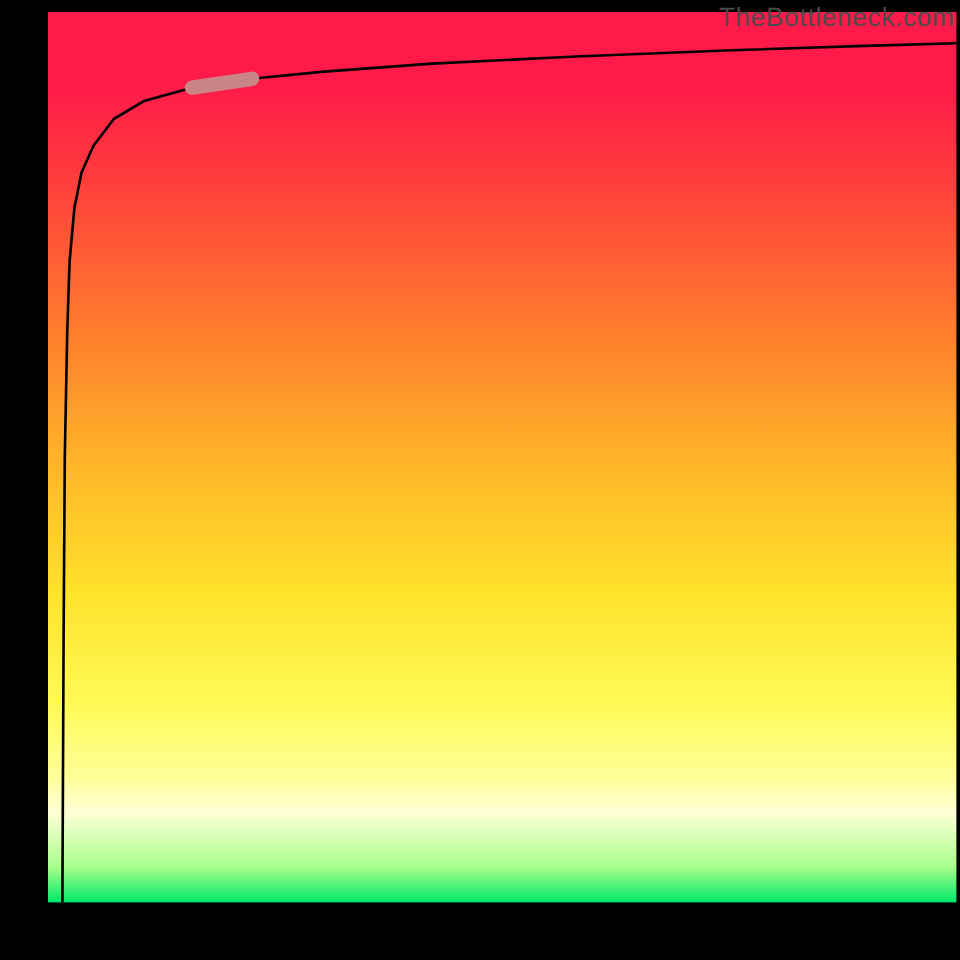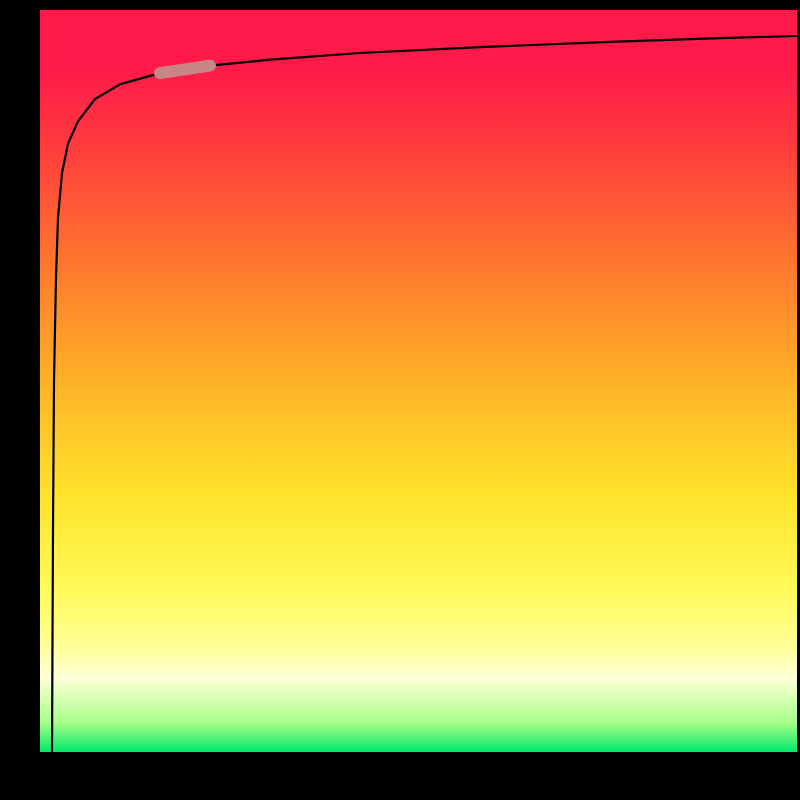--- a/index.html
+++ b/index.html
@@ -60,13 +60,14 @@
 </head>
 <body>
 
 <div class="frame">
   <div class="plot">
     <svg class="curve" viewBox="0 0 757 742" preserveAspectRatio="none">
       <path id="curve-path" fill="none" stroke="#000" stroke-width="2.2" d="M12.0 742.0 L13.0 519.4 L14.0 371.0 L16.0 267.1 L18.0 207.8 L22.0 163.2 L28.0 133.6 L38.0 111.3 L55.0 89.0 L80.0 74.2 L120.0 63.1 L170.0 55.6 L230.0 49.7 L320.0 43.0 L440.0 37.1 L570.0 31.9 L680.0 28.2 L757.0 26.0"></path>
       <line id="highlight-seg" stroke="#c98585" stroke-width="12" stroke-linecap="round" x1="120" y1="63.069999999999936" x2="170" y2="55.64999999999998"></line>
     </svg>
   </div>
+  <div class="watermark">TheBottleneck.com</div>
 </div>
 
 </body></html>

